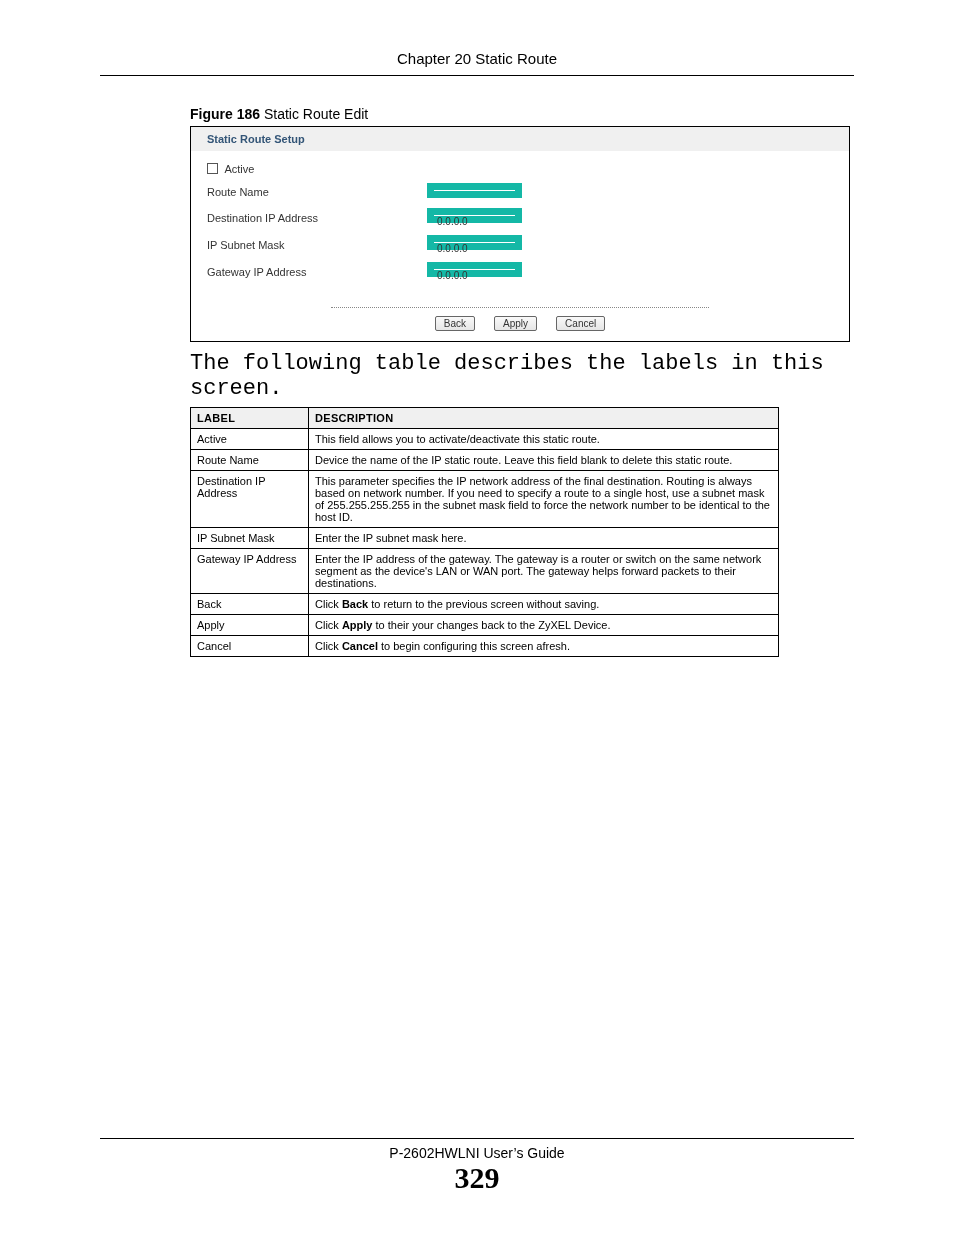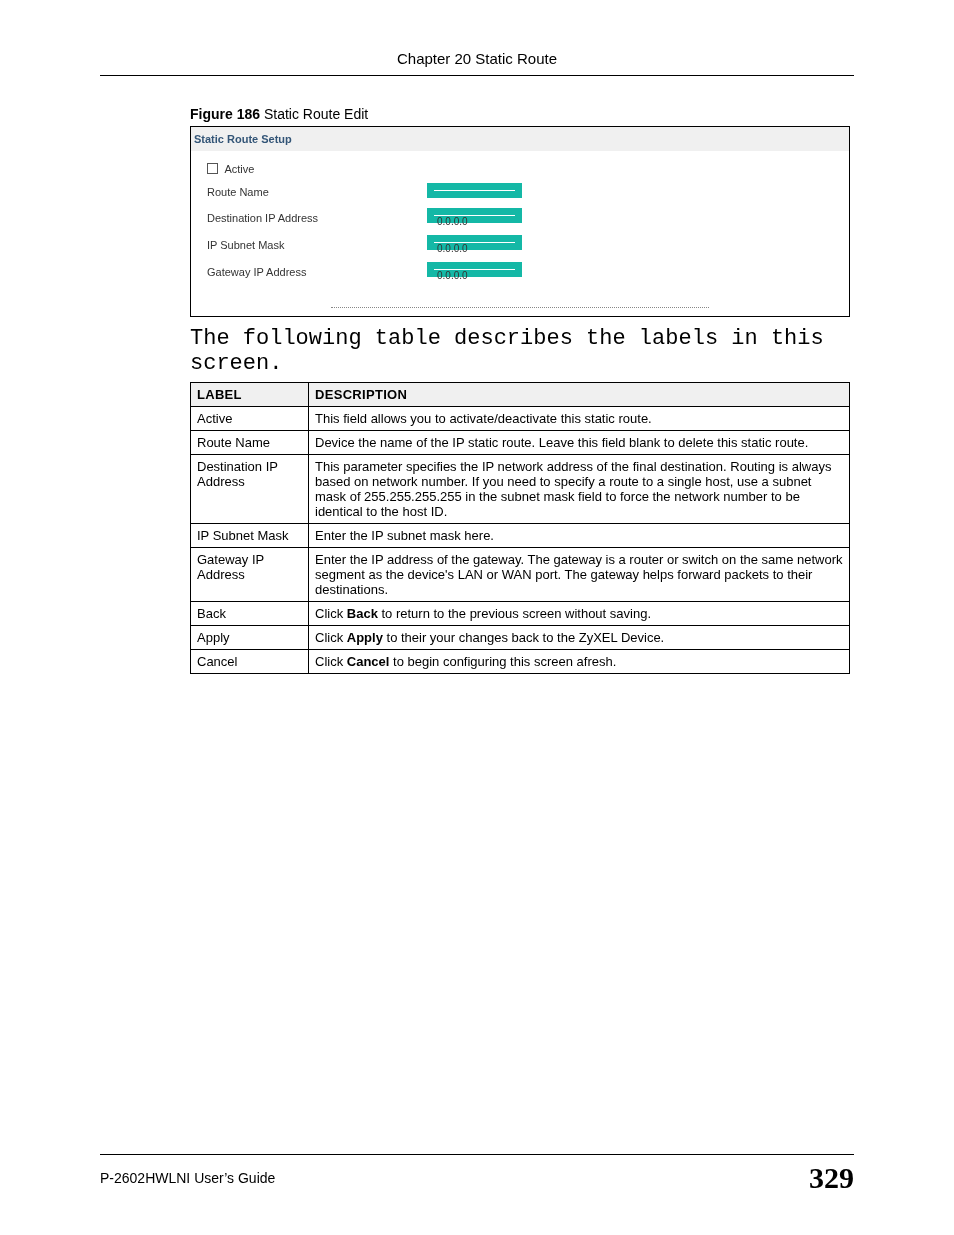--- a/index.html
+++ b/index.html
@@ -37,21 +37,21 @@
     border: 1px solid #000;
     font-family: Verdana, Arial, sans-serif;
     font-size: 11px;
     color: #333;
     background: #fff;
   }
   .fig-title {
     background: #f0f0f0;
     font-weight: bold;
     color: #335577;
-    padding: 6px 3px;
+    padding: 6px 16px;
   }
   .fig-body { padding: 8px 16px 12px 16px; }
   .form-row {
     display: flex;
     align-items: center;
     padding: 4px 0;
   }
   .form-row .lbl { width: 220px; }
   .form-row .ctl { flex: 1; }
   .chk-sq {
@@ -95,23 +95,23 @@
 
   .body-para {
     font-family: Liberation Mono, monospace;
     font-size: 22px;
     margin: 9px 0 6px 90px;
   }
 
   
   table.desc {
     margin-left: 90px;
-    width: 660px;
+    width: 589px;
     border-collapse: collapse;
-    font-size: 13px;
+    font-size: 11px;
   }
   table.desc th, table.desc td {
     border: 1px solid #000;
     padding: 4px 6px;
     text-align: left;
     vertical-align: top;
   }
   table.desc th {
     background: #f0f0f0;
     font-weight: bold;
@@ -126,20 +126,21 @@
   }
   hr.bot-rule {
     border: none;
     border-top: 1.5px solid #000;
     margin: 0 0 6px 0;
   }
   .footer-row {
     display: flex;
     justify-content: space-between;
     align-items: center;
+    flex-direction: column;
   }
   .footer-left { font-size: 14px; }
   .footer-right {
     font-size: 30px;
     font-weight: bold;
     font-family: Liberation Serif, serif;
   }
 </style>
 </head>
 <body>
@@ -174,20 +175,25 @@
       <div class="form-row">
         <span class="lbl">IP Subnet Mask</span>
         <span class="ctl"><span class="txt-in">0.0.0.0</span></span>
       </div>
       <div class="form-row">
         <span class="lbl">Gateway IP Address</span>
         <span class="ctl"><span class="txt-in">0.0.0.0</span></span>
       </div>
     </div>
     <div class="dotted-sep"></div>
+    <div class="btn-row">
+      <span class="btn">Back</span>
+      <span class="btn">Apply</span>
+      <span class="btn">Cancel</span>
+    </div>
   </div>
 
   <div class="body-para">The following table describes the labels in this screen.</div>
 
 
   <table class="desc">
     <tbody>
         <tr>
       <th class="lbl-col">LABEL</th>
       <th>DESCRIPTION</th>

